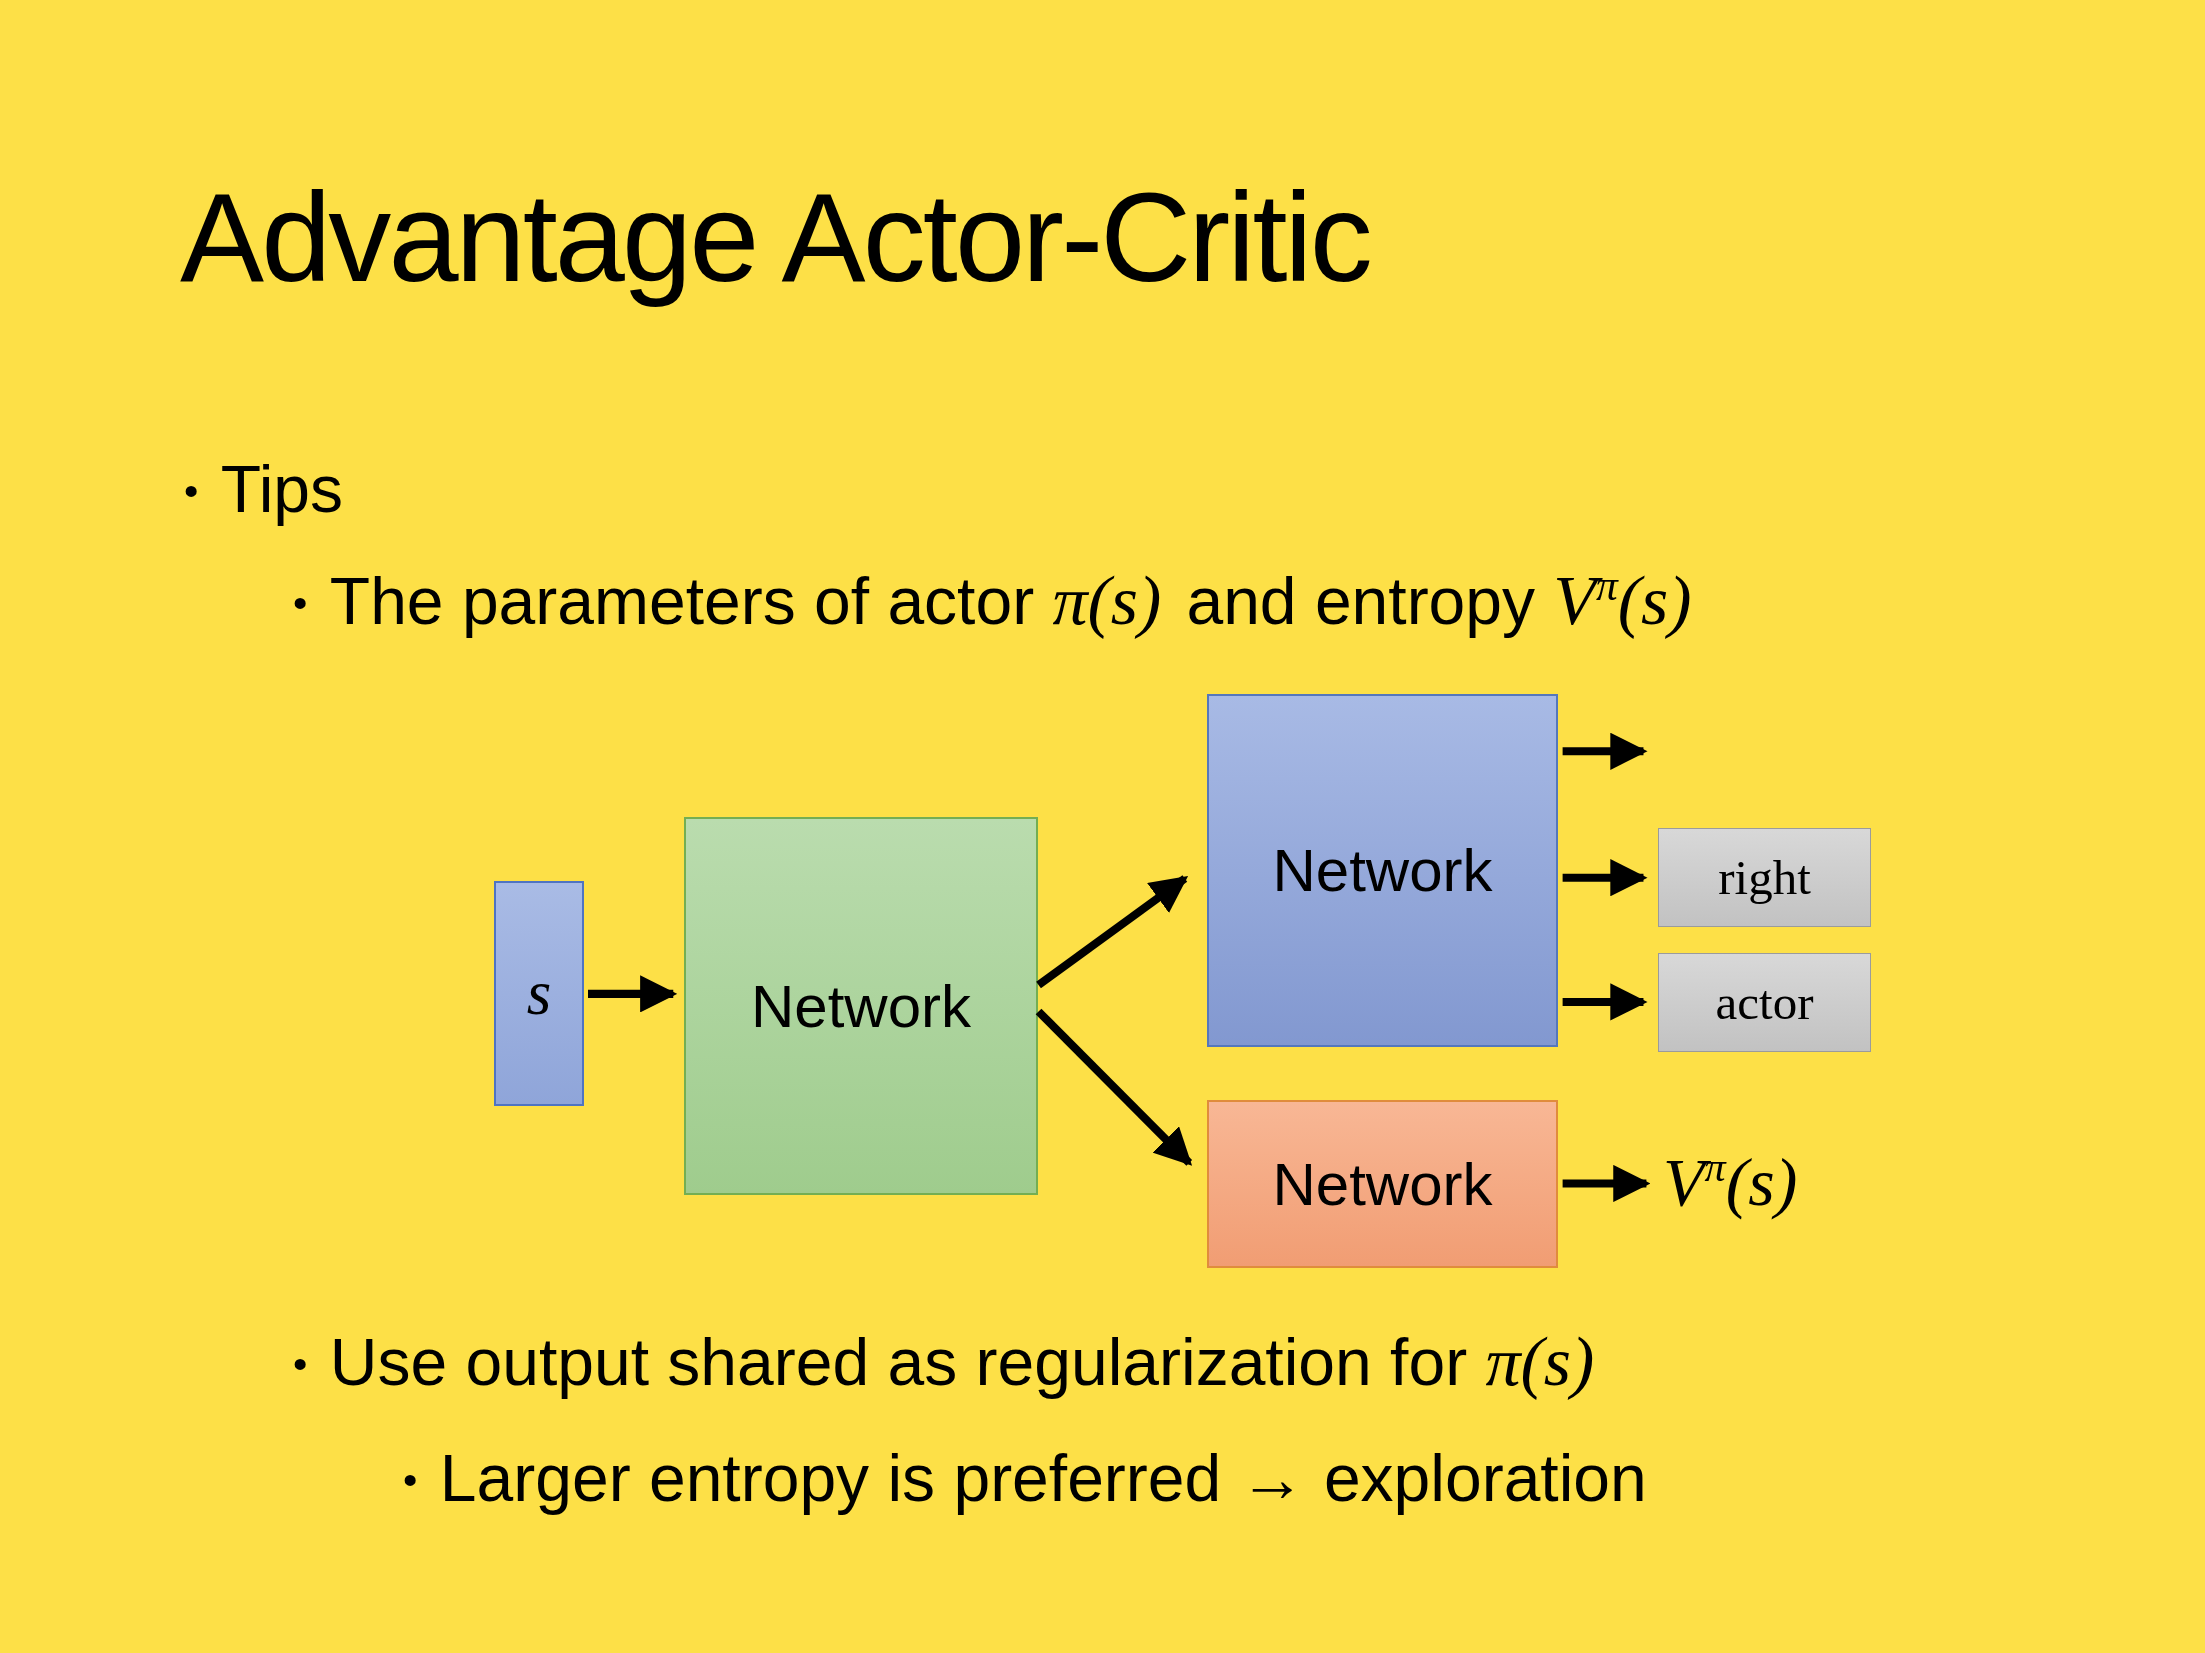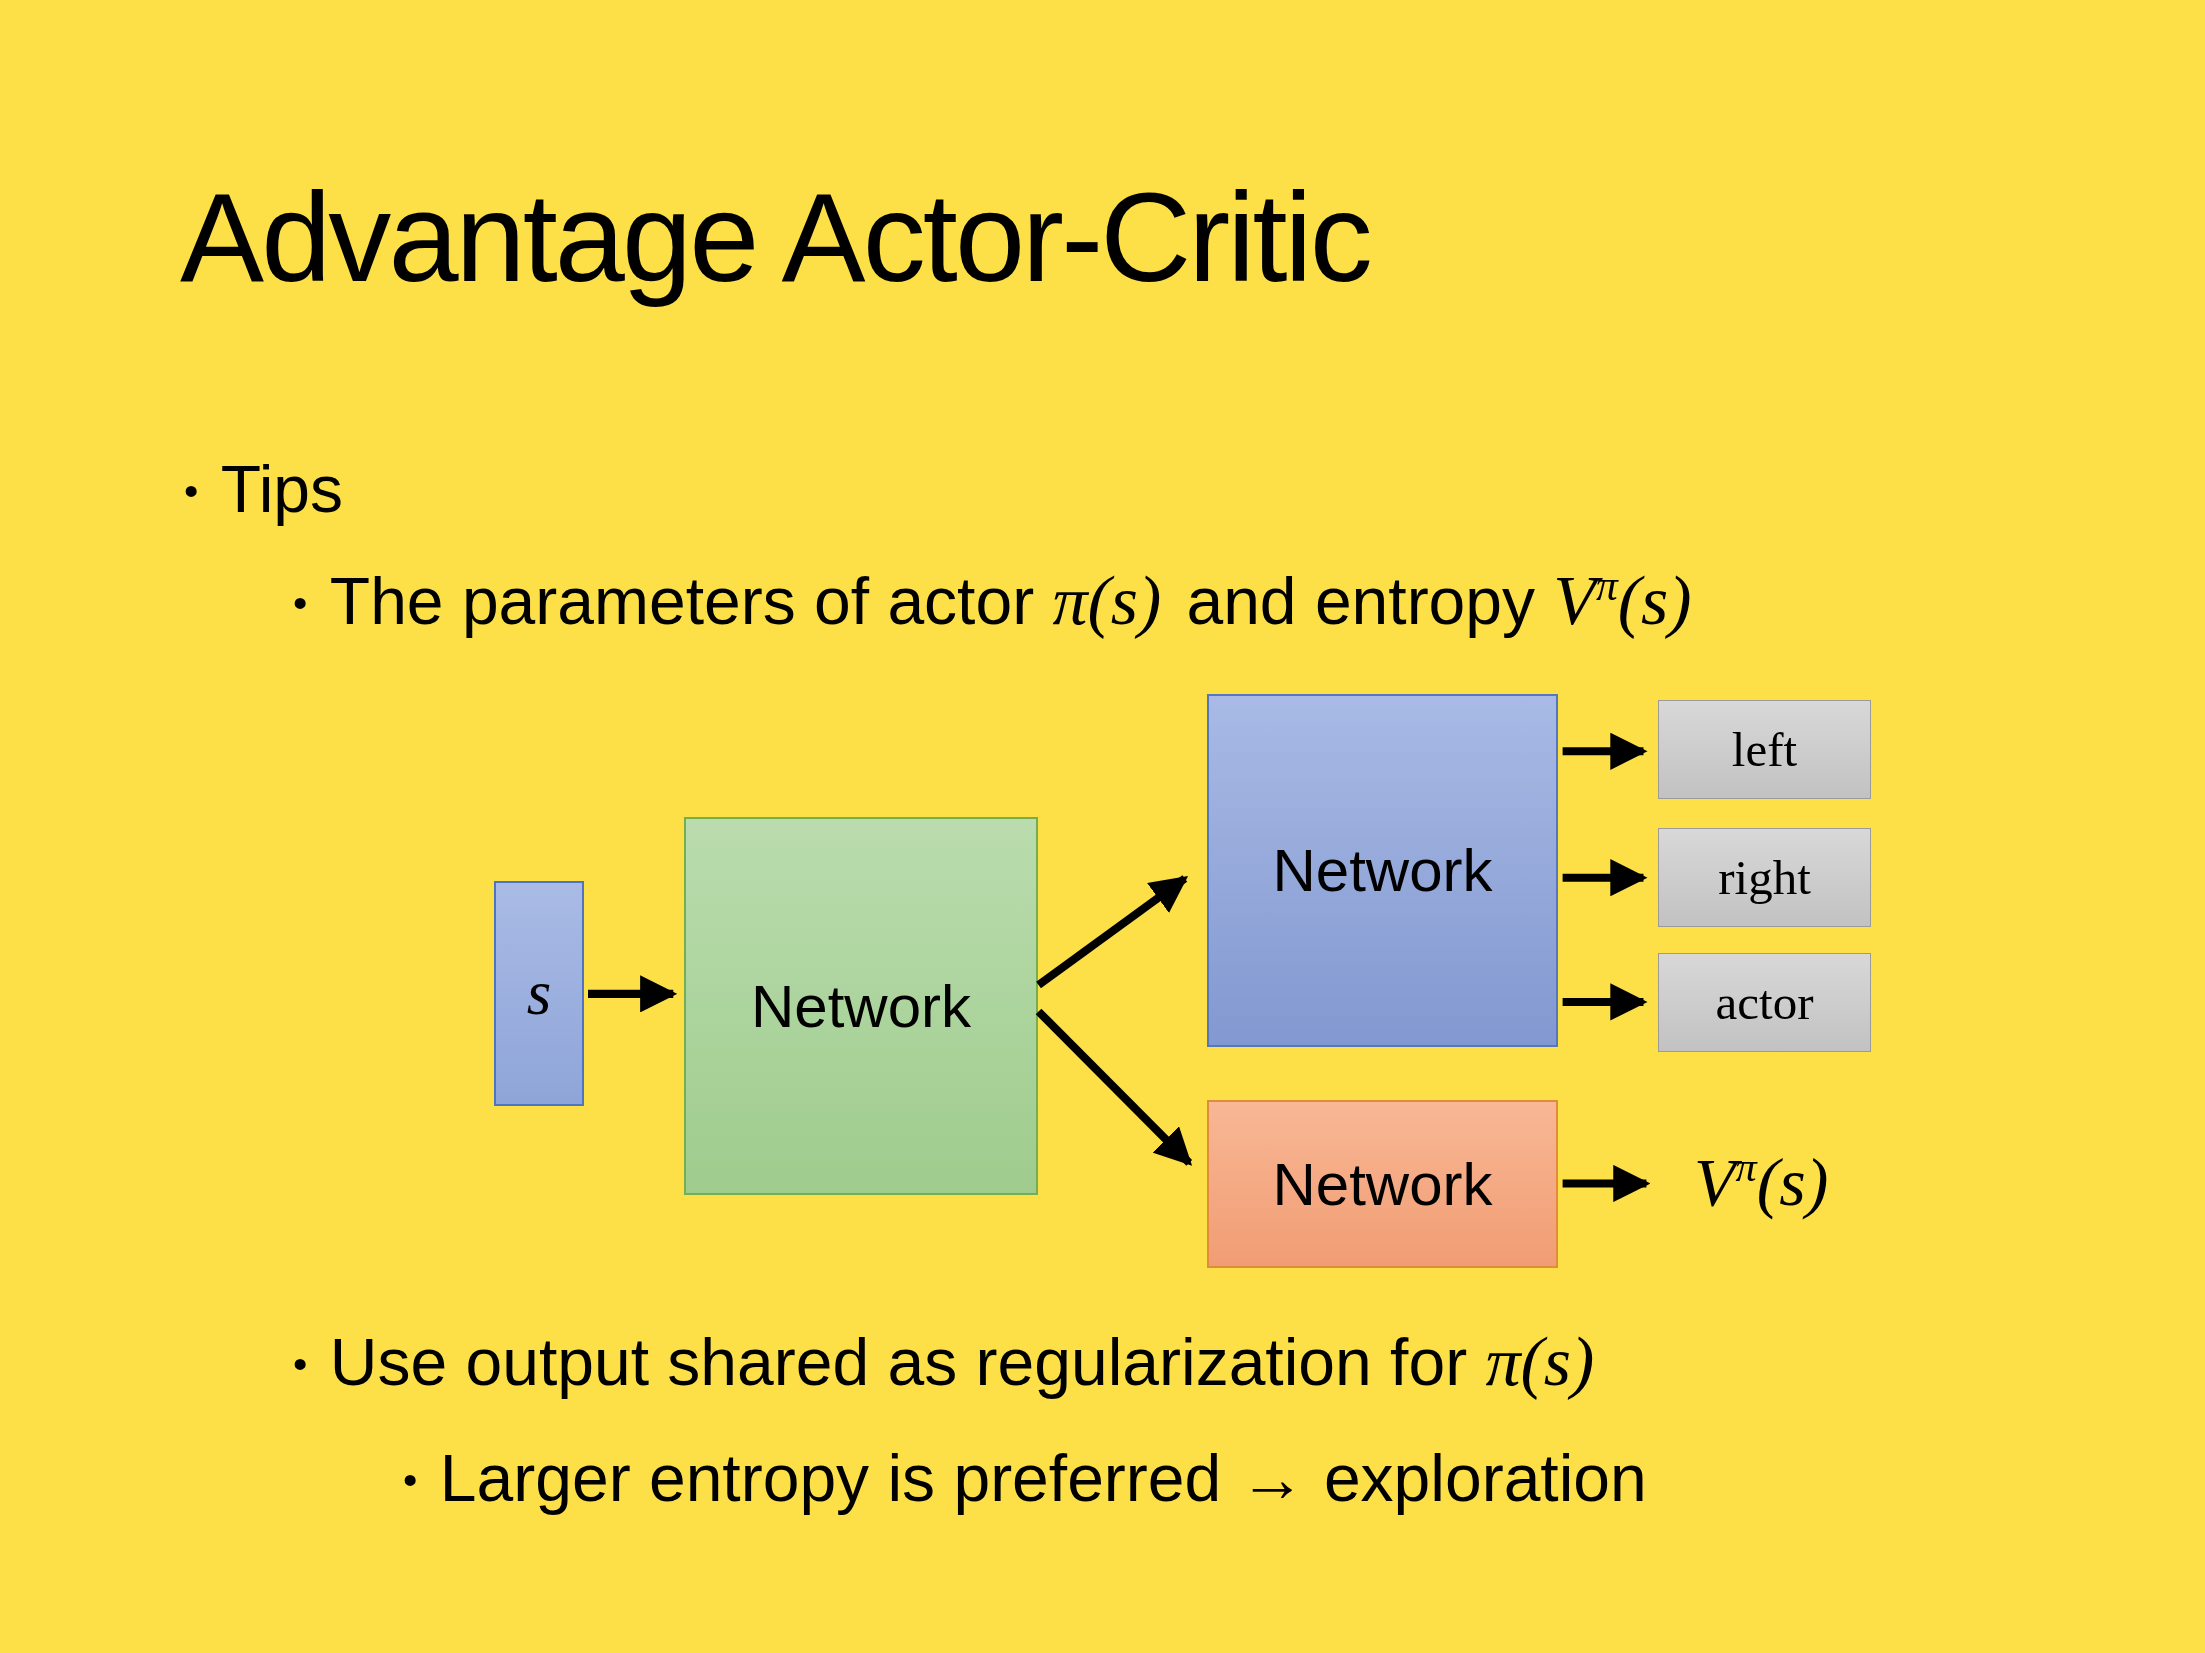--- a/index.html
+++ b/index.html
@@ -69,21 +69,21 @@
     background:linear-gradient(#d8d8d8,#c2c2c2);
     border:1.5px solid #9b9b9b;
     font-family:"Liberation Serif",serif;font-size:49px;
   }
   .act-left{top:700px;}
   .act-right{top:828px;text-align:center;}
   .act-fire{top:953px;}
   .value-out{
     position:absolute;left:1663px;top:1138px;
     font-family:"Liberation Serif",serif;font-style:italic;
-    font-size:68px;line-height:88px;white-space:nowrap;margin-left:31px;
+    font-size:68px;line-height:88px;white-space:nowrap;
   }
   .value-out sup{font-size:0.62em;line-height:0;vertical-align:super;}
   svg.arrows{position:absolute;left:0;top:0;pointer-events:none;}
 </style>
 </head>
 <body>
 
 <div class="slide">
 
   <div class="title">Advantage Actor-Critic</div>
@@ -121,23 +121,20 @@
   </div>
 
   <div class="box box-actor">
     <span>Network</span>
   </div>
 
   <div class="box box-critic">
     <span>Network</span>
   </div>
 
-  <div class="box box-action act-left">
-    <span>left</span>
-  </div>
   <div class="box box-action act-right">
     <span>right</span>
   </div>
   <div class="box box-action act-fire">
     <span>actor</span>
   </div>
 
   <div class="value-out"><span>V</span><sup>π</sup><span>(s)</span></div>
 
   <svg class="arrows" width="2205" height="1654" viewBox="0 0 3000 2250">

